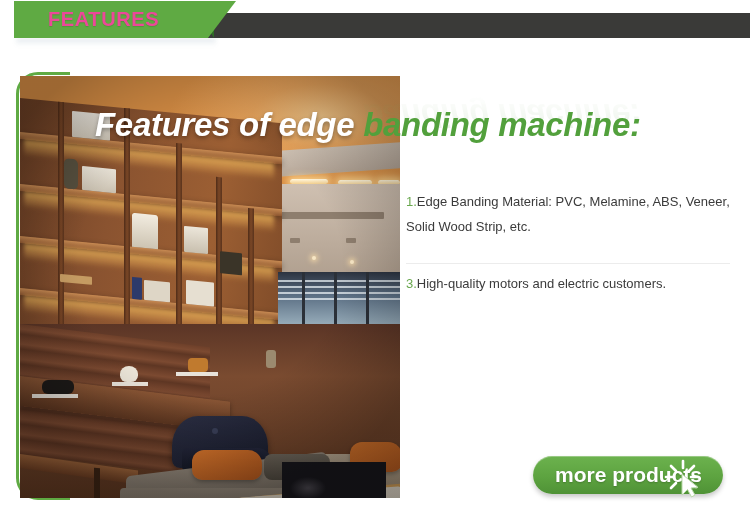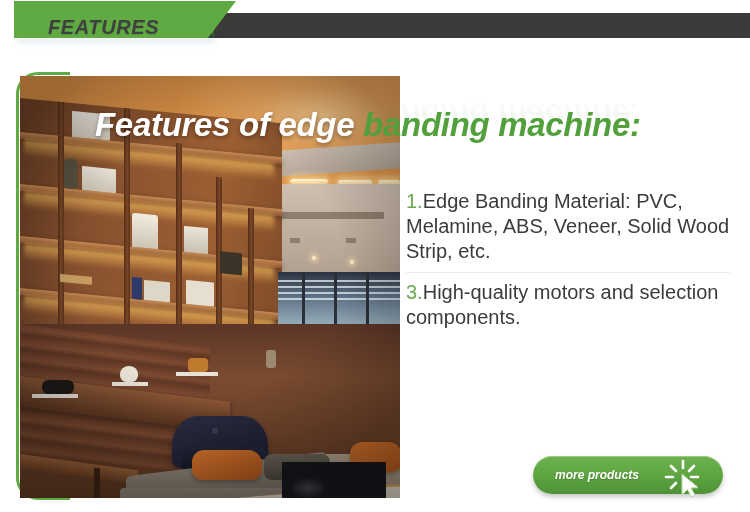--- a/index.html
+++ b/index.html
@@ -52,25 +52,24 @@
     width: 222px;
     height: 37px;
     background: #5faa43;
     clip-path: polygon(0 0, 222px 0, 194px 37px, 0 37px);
     box-shadow: 0 2px 4px rgba(0,0,0,0.18);
   }
 
   .ribbon-label {
     position: absolute;
     left: 48px;
-    top: 16px;
+    top: 8px;
     font-size: 20px;
     font-weight: bold;
-    font-style: italic;
-    color: #404040;
+    color: #ec4899;
     letter-spacing: 0.6px;
     line-height: 23px;
     text-shadow: 0 1px 1px rgba(0,0,0,0.12);
   }
 
   .ribbon-shadow {
     position: absolute;
     left: 16px;
     top: 38px;
     width: 200px;
@@ -359,23 +358,23 @@
   .heading-reflect .w { color: rgba(255,255,255,0); }
 
   
   .feature-list {
     position: absolute;
     left: 406px;
     top: 182px;
     width: 324px;
   }
   .feature-item {
-    padding: 7px 0 8px 0;
+    padding: 7px 0 24px 0;
     border-bottom: 1px solid #ececec;
-    font-size: 20px;
+    font-size: 13px;
     line-height: 25px;
     color: #3b3b3b;
   }
   .feature-item:last-child { border-bottom: none; }
   .feature-num { color: #6aa84f; }
 
   
   .more-btn {
     position: absolute;
     left: 533px;
@@ -384,23 +383,22 @@
     height: 38px;
     border-radius: 19px;
     background: linear-gradient(to bottom, #6cb24e 0%, #5da340 55%, #4f9236 100%);
     box-shadow: 0 3px 5px rgba(0,0,0,0.22), inset 0 1px 0 rgba(255,255,255,0.3);
     cursor: pointer;
   }
   .more-btn-label {
     position: absolute;
     left: 22px;
     top: 9px;
-    font-size: 12px;
+    font-size: 21px;
     font-weight: bold;
-    font-style: italic;
     color: #ffffff;
     line-height: 20px;
     text-shadow: 0 1px 2px rgba(0,0,0,0.22);
   }
   .click-icon {
     position: absolute;
     right: 14px;
     top: 1px;
     width: 46px;
     height: 42px;
@@ -524,21 +522,21 @@
   </div>
   <div class="heading">
     <span class="w">Features of edge </span><span class="g">banding machine:</span>
   </div>
 
   <div class="feature-list">
     <div class="feature-item">
       <span class="feature-num">1.</span><span>Edge Banding Material: PVC, Melamine, ABS, Veneer, Solid Wood Strip, etc.</span>
     </div>
     <div class="feature-item">
-      <span class="feature-num">3.</span><span>High-quality motors and selection components.</span>
+      <span class="feature-num">3.</span><span>High-quality motors and electric customers.</span>
     </div>
   </div>
 
   <div class="more-btn">
     <span class="more-btn-label">more products</span>
     <span class="click-icon">
       <svg width="46" height="42" viewBox="0 0 46 42" xmlns="http://www.w3.org/2000/svg">
         <g stroke="#ffffff" stroke-width="2.6" stroke-linecap="round">
           <line x1="20" y1="4" x2="20" y2="11"></line>
           <line x1="8" y1="9" x2="13" y2="14"></line>

